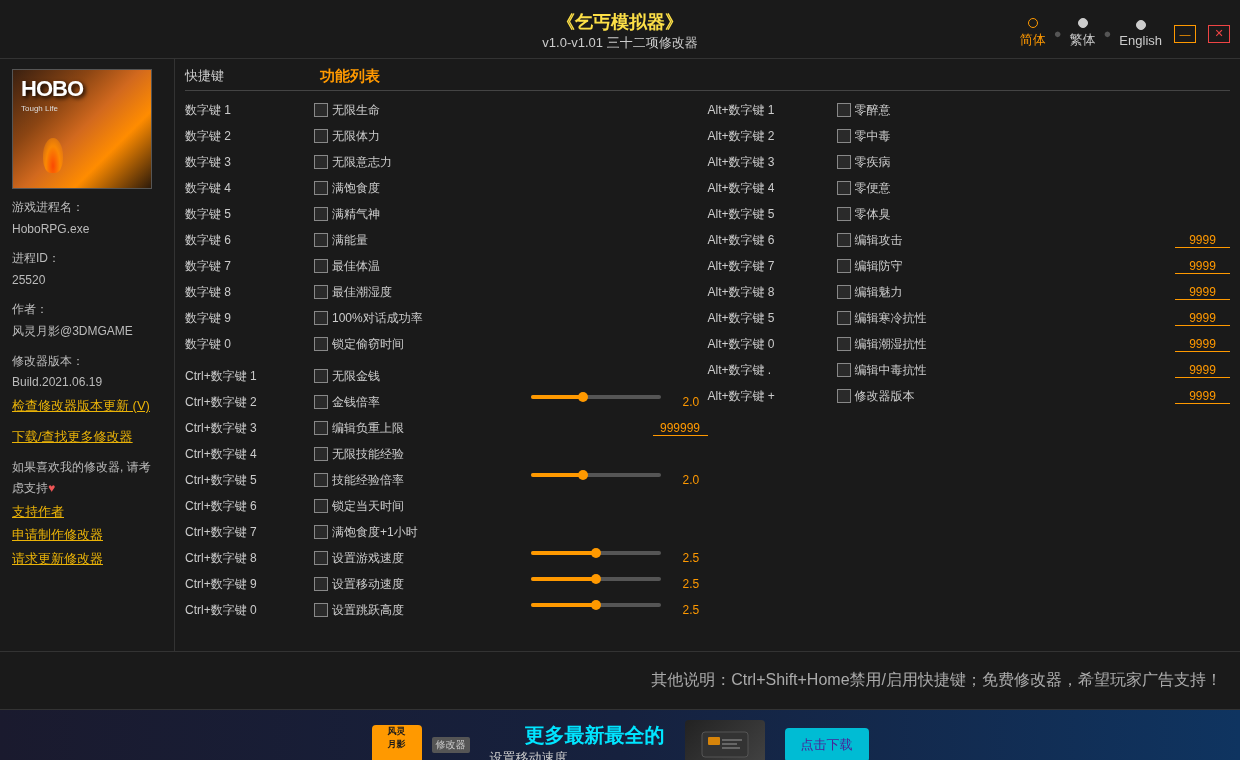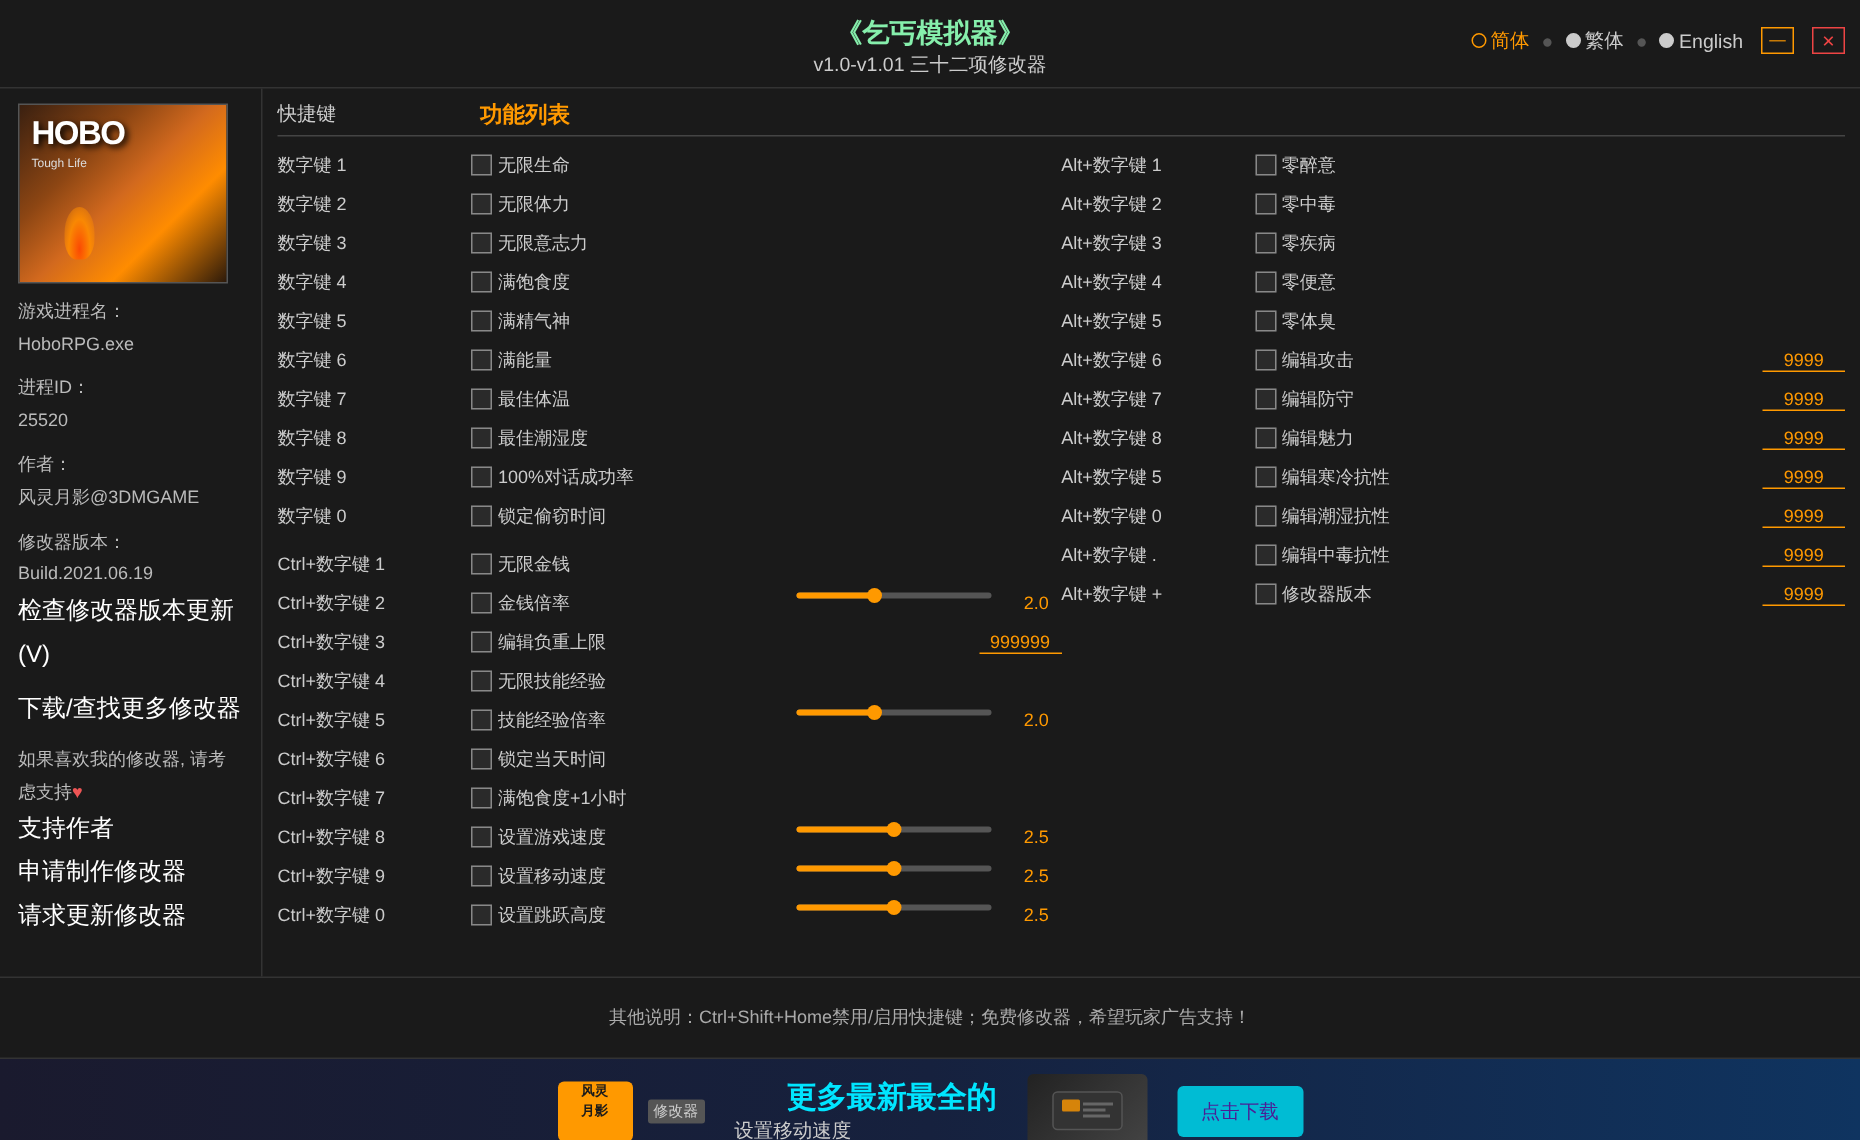--- a/index.html
+++ b/index.html
@@ -14,21 +14,21 @@
       position: relative;
     }
 
     
     .header {
       text-align: center;
       padding: 10px 0 6px;
       border-bottom: 1px solid #333;
     }
     .header-title {
-      color: #86efac;
+      color: #fde047;
       font-size: 18px;
       font-weight: bold;
     }
     .header-sub {
       color: #ccc;
       font-size: 13px;
     }
 
     
     .lang-bar {
@@ -38,20 +38,21 @@
       display: flex;
       align-items: center;
       gap: 8px;
     }
     .lang-item {
       display: flex;
       align-items: center;
       gap: 3px;
       color: #ccc;
       cursor: pointer;
+      flex-direction: column;
     }
     .lang-item.active { color: #f90; }
     .radio-circle {
       width: 10px; height: 10px;
       border-radius: 50%;
       border: 1px solid #ccc;
       display: inline-block;
     }
     .radio-circle.filled-white {
       background: #ccc;
@@ -80,21 +81,21 @@
     .sidebar {
       width: 175px;
       min-width: 175px;
       padding: 10px 12px;
       border-right: 1px solid #333;
       font-size: 12px;
       color: #bbb;
       line-height: 1.8;
     }
     .sidebar-section { margin-bottom: 8px; }
-    .sidebar-link { color: #ffffff; cursor: pointer; font-size: 16px; }
+    .sidebar-link { color: #eab308; cursor: pointer; text-decoration: underline; font-size: 13px; }
     .sidebar-heart { color: #e55; }
 
     
     .game-img {
       width: 140px;
       height: 120px;
       background: linear-gradient(135deg, #3a2010 0%, #8b4513 30%, #d2691e 50%, #ff8c00 70%, #2d1a0a 100%);
       border: 1px solid #555;
       display: flex;
       align-items: center;
@@ -221,23 +222,23 @@
       font-size: 12px;
       width: 55px;
       text-align: center;
       outline: none;
     }
 
     
     .bottom-note {
       background: #1a1a1a;
       border-top: 1px solid #333;
-      text-align: center;
+      text-align: right;
       padding: 18px;
-      font-size: 12px;
+      font-size: 16px;
       color: #aaa;
     }
 
     
     .ad-banner {
       background: linear-gradient(90deg, #1a1a2e, #16213e, #0f3460);
       height: 70px;
       display: flex;
       align-items: center;
       justify-content: center;

